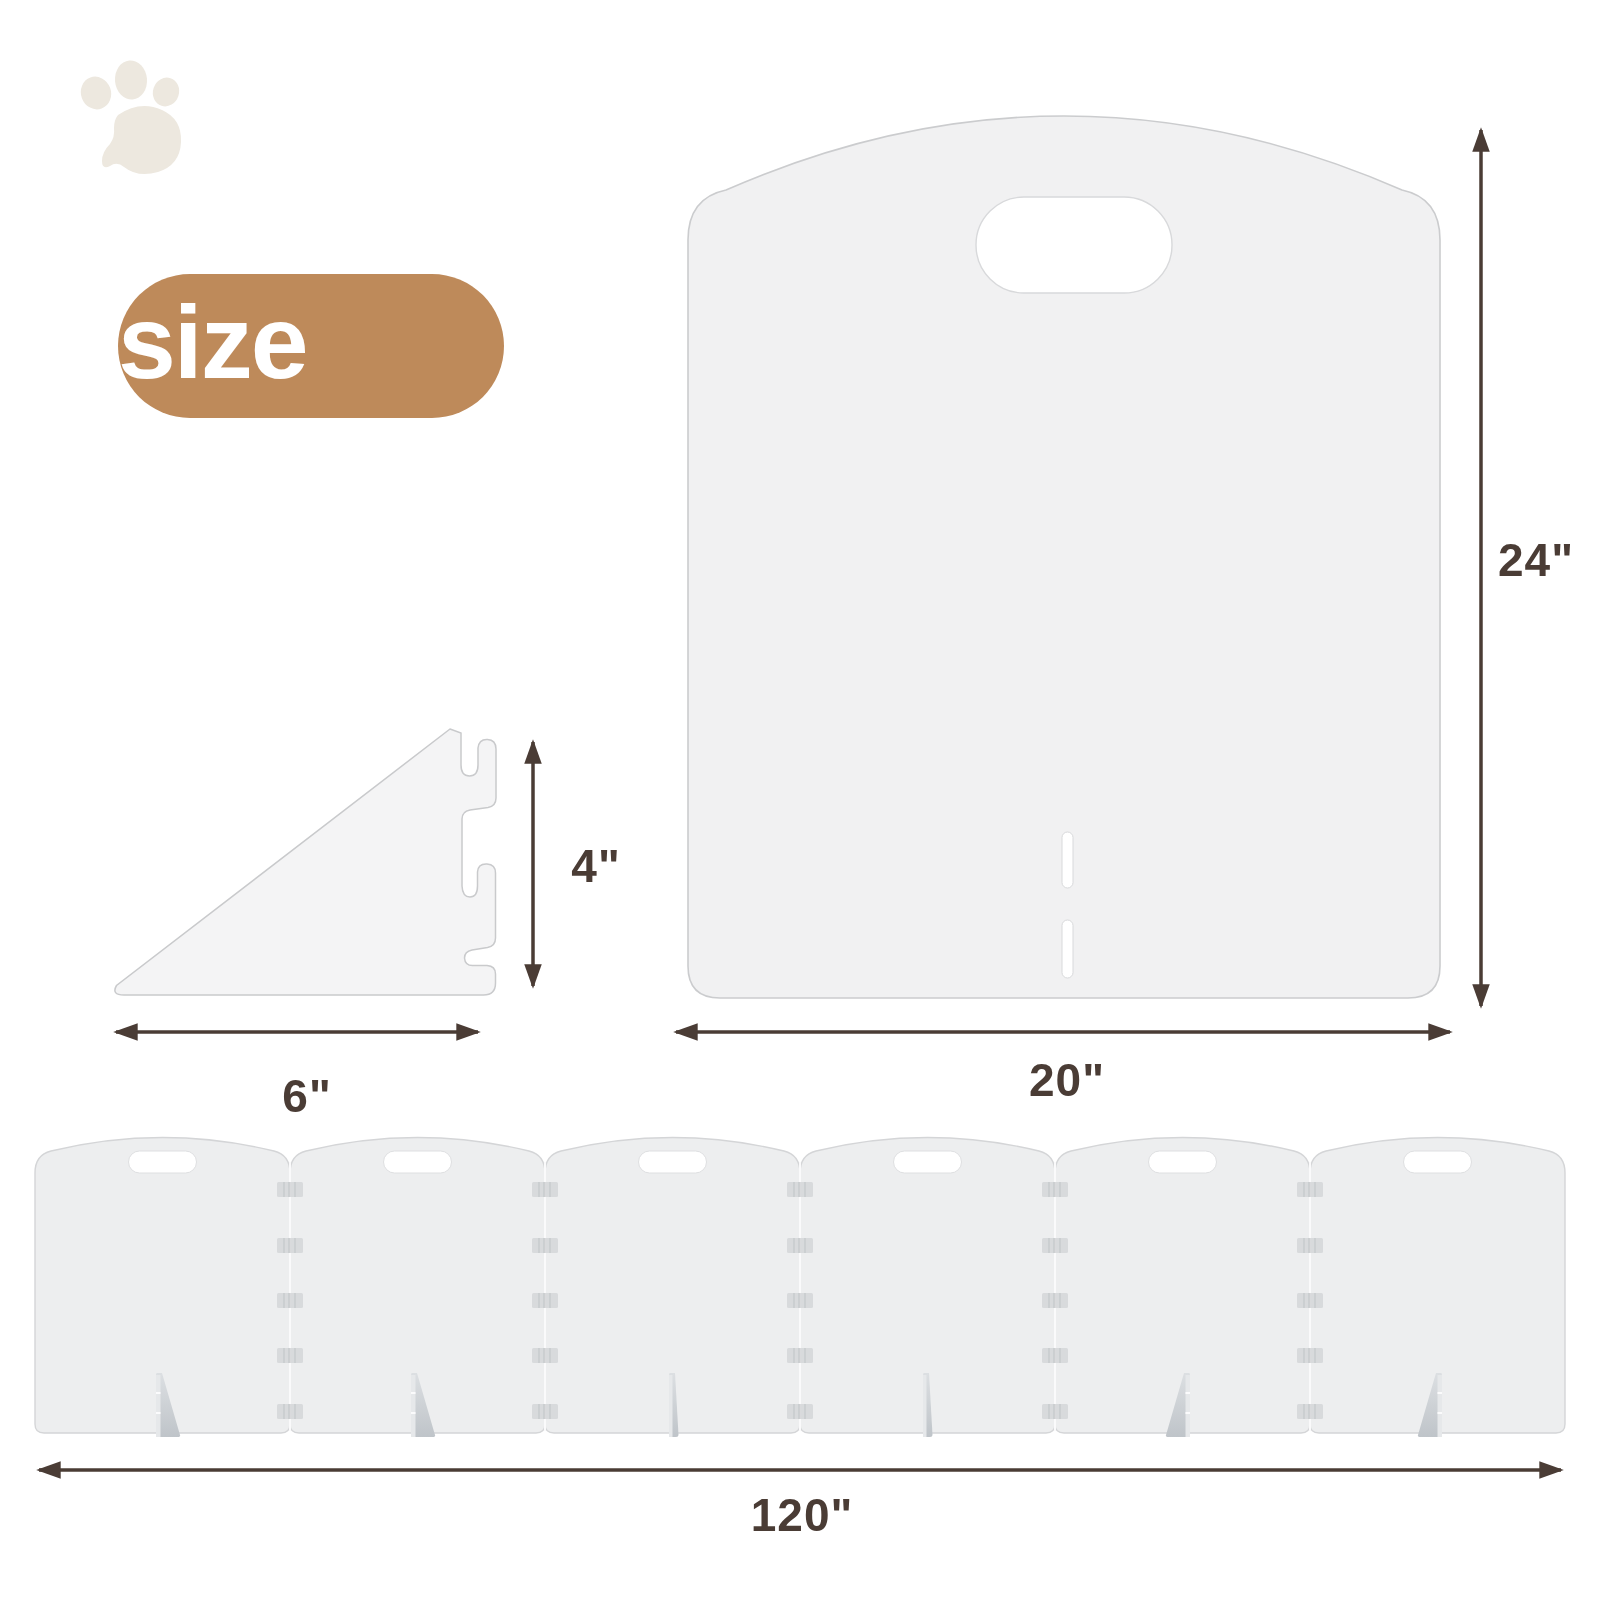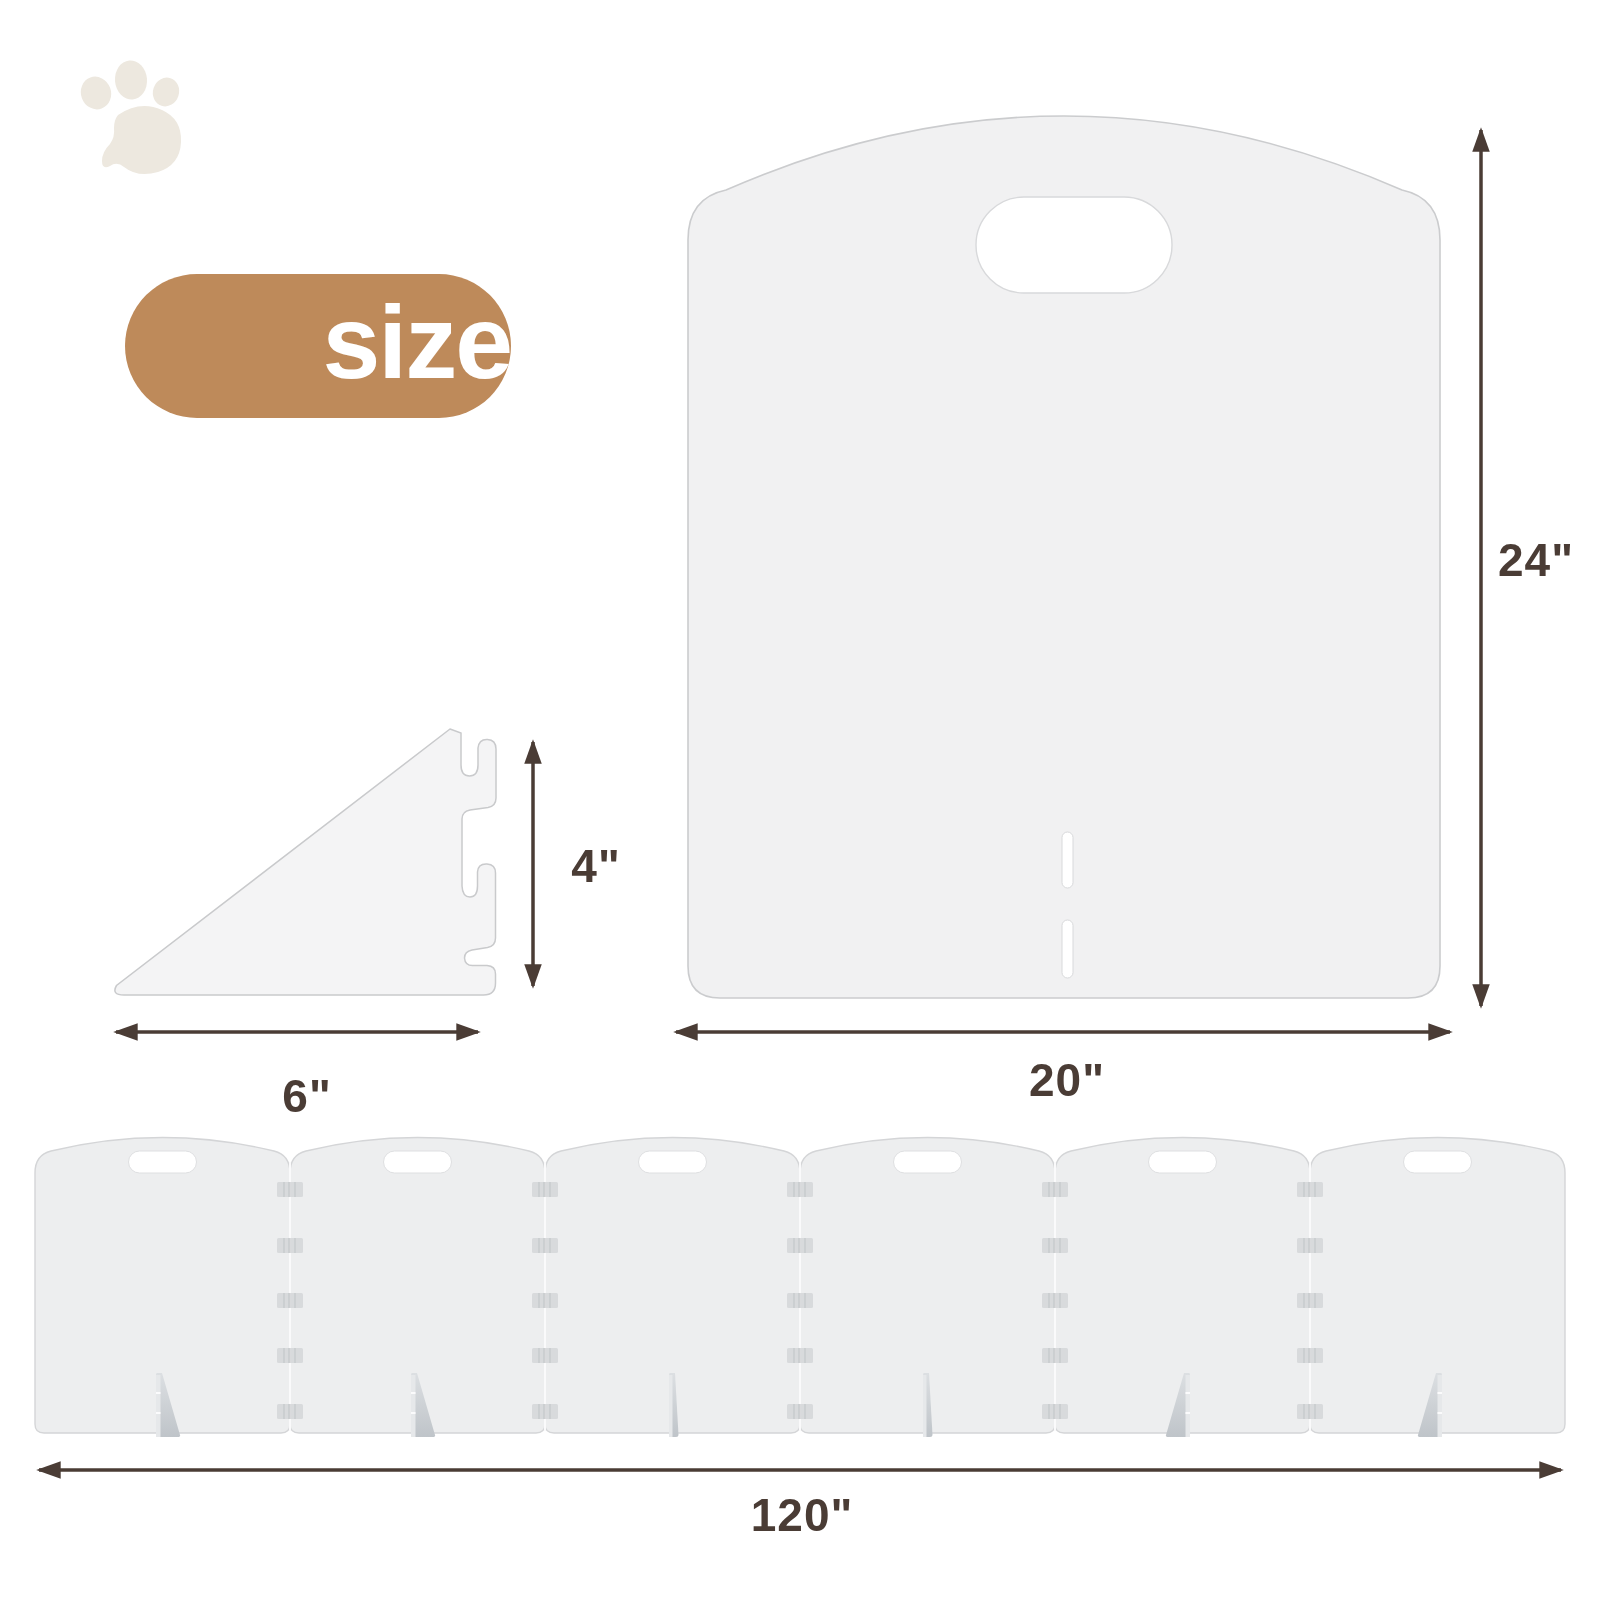--- a/index.html
+++ b/index.html
@@ -4,24 +4,24 @@
 <style>
   html,body { margin:0; padding:0; background:#ffffff; }
   .canvas {
     position:relative; width:1600px; height:1600px;
     background: var(--background, #ffffff);
     font-family:"Liberation Sans", sans-serif;
     overflow:hidden;
   }
   .scene { position:absolute; inset:0; }
   .size-badge {
-    position:absolute; left:125px; top:274px; width:386px; height:144px;
+    position:absolute; left:118px; top:274px; width:386px; height:144px;
     background: var(--badge-bg, #BE8A5A);
     border-radius:72px;
-    display:flex; align-items:center; justify-content:flex-end;
+    display:flex; align-items:center; justify-content:flex-start;
   }
   .size-badge span {
     color: var(--badge-text, #ffffff);
     font-size:104px; font-weight:bold; letter-spacing:-2px;
     line-height:1; padding-bottom:8px;
   }
   .dim-label {
     position:absolute; transform:translate(-50%,-50%);
     color: var(--dimension-ink, #4A3C35);
     font-size:46px; font-weight:bold; letter-spacing:1px; white-space:nowrap;

